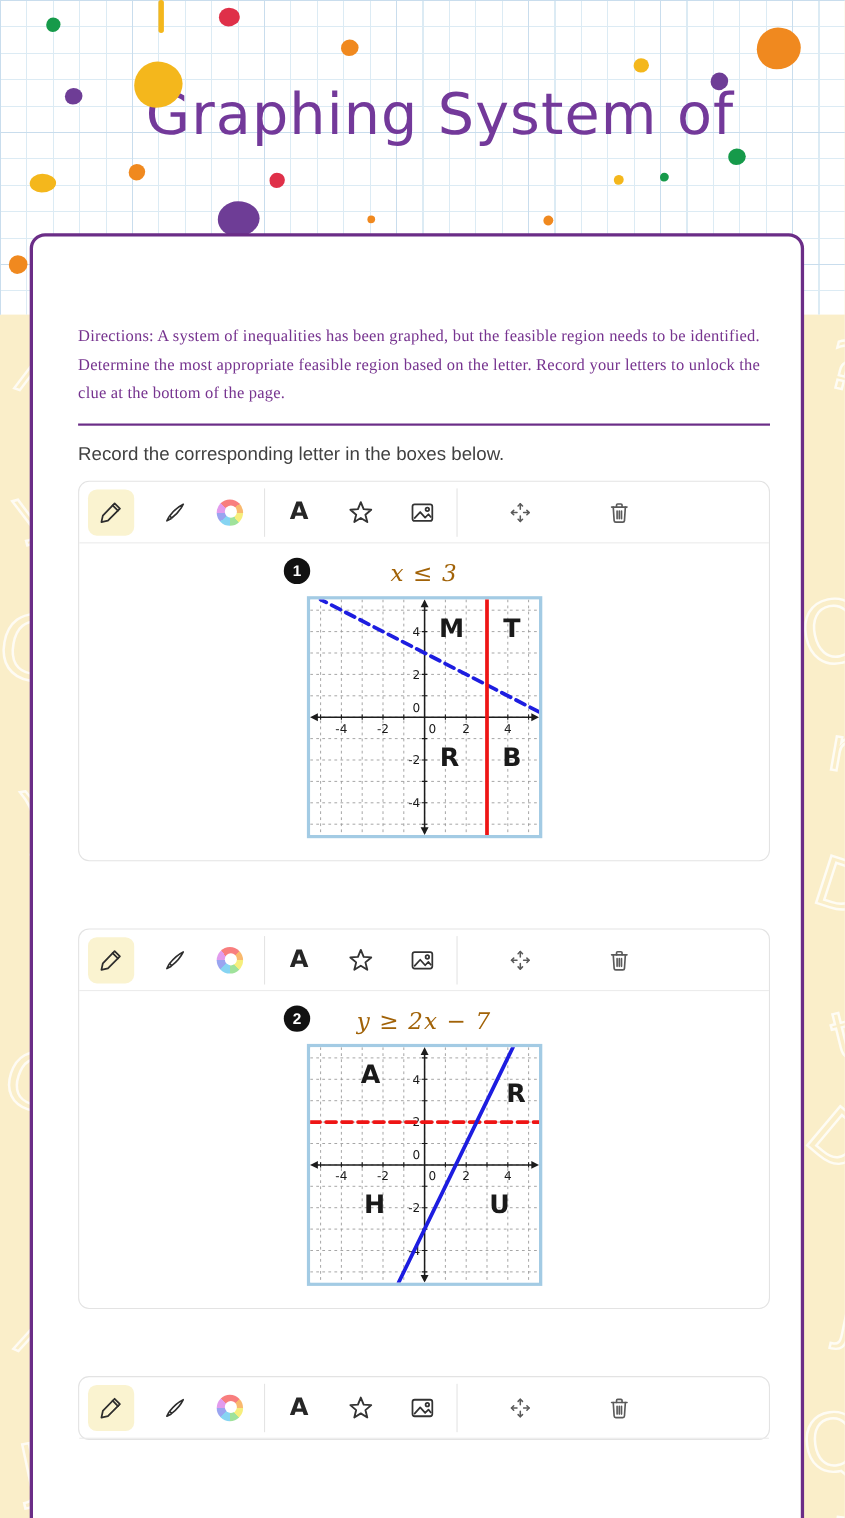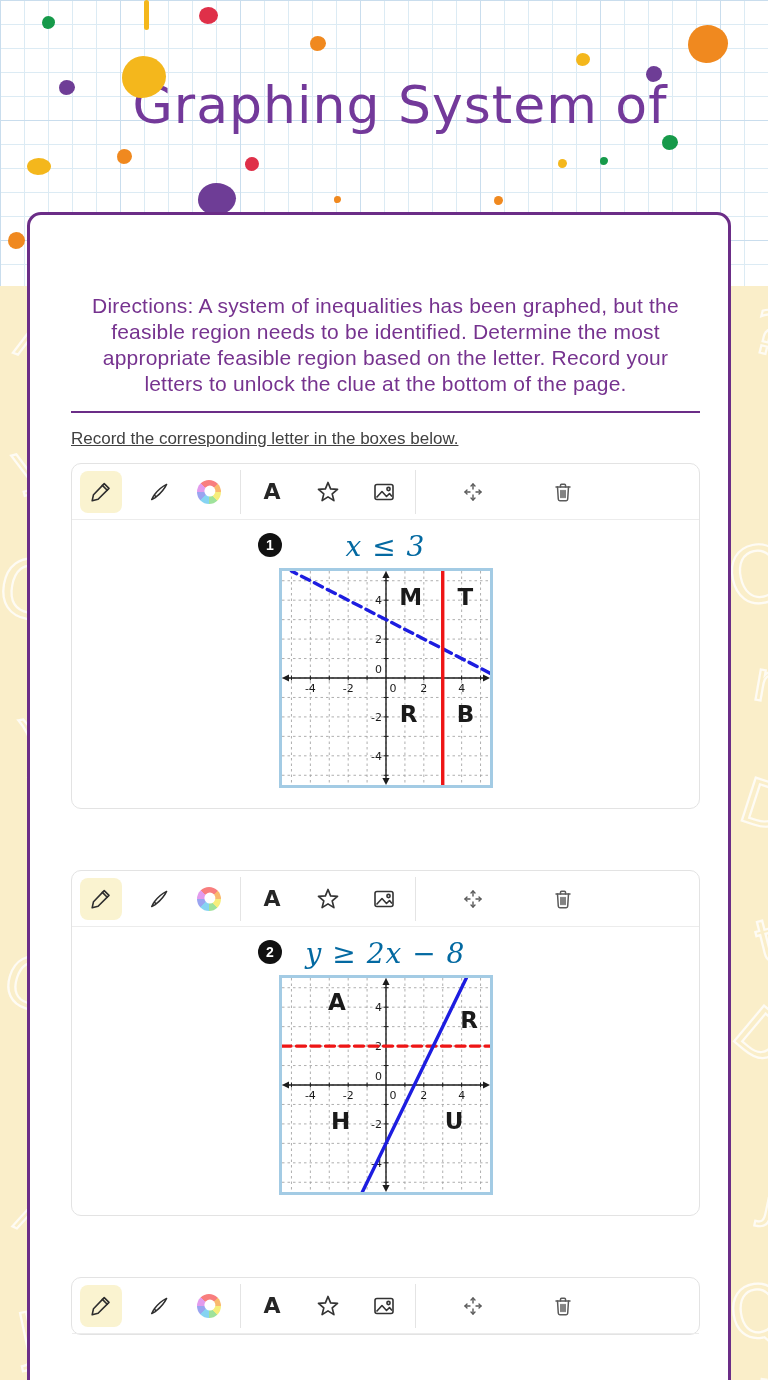--- a/index.html
+++ b/index.html
@@ -31,25 +31,25 @@
   .splat.drip{border-radius:3px;}
   .doodle{position:absolute;opacity:.8;}
   
   .panel{
     position:absolute;left:27px;top:212px;width:704px;height:1260px;z-index:2;
     box-sizing:border-box;background:#ffffff;
     border:3px solid #6b2d87;border-radius:14px;
     padding:78px 28px 0 41px;
   }
   .directions{
-    color:#76338f;font-size:21px;line-height:26px;
-    font-family:Liberation Sans, sans-serif;letter-spacing:.2px;text-align:center;
+    color:#76338f;font-size:15px;line-height:26px;
+    font-family:Liberation Serif, serif;letter-spacing:.2px;
   }
   .purple-divider{border:none;border-top:2px solid #6b2d87;margin:14px 0 0 0;}
-  .instruction{color:#414141;font-size:17px;margin:16px 0 14px 0;text-decoration:underline;}
+  .instruction{color:#414141;font-size:17px;margin:16px 0 14px 0;}
   
   .qcard{border:1.5px solid #e3e3e3;border-radius:10px;background:#fff;margin-bottom:61px;}
   .qtoolbar{height:55px;display:flex;align-items:center;padding-left:8px;border-bottom:1.5px solid #ececec;}
   .tbtn{width:42px;height:42px;border:none;background:none;border-radius:8px;
         display:flex;align-items:center;justify-content:center;padding:0;cursor:pointer;}
   .tbtn.active{background:#faf3d0;}
   .tb-brush{margin-left:16px;}
   .tb-wheel{margin-left:8px;}
   .tb-star{margin-left:14px;}
   .tb-image{margin-left:14px;}
@@ -59,21 +59,21 @@
   .a-glyph{font-weight:800;font-size:22px;color:#262626;font-family:"DejaVu Sans",sans-serif;}
   .wheel{width:24px;height:24px;border-radius:50%;position:relative;
     background:conic-gradient(#f87e7e 0 13%,#f9b96e 13% 25%,#f6ee7c 25% 38%,#9fe29b 38% 50%,#86d4f2 50% 63%,#9aa4f0 63% 75%,#e29bed 75% 88%,#f87e7e 88% 100%);}
   .wheel::after{content:"";position:absolute;width:11px;height:11px;background:#fff;border-radius:50%;
     left:50%;top:50%;transform:translate(-42%,-58%);}
   .qcontent{position:relative;padding:12px 0 20px 0;}
   .badge{position:absolute;left:186px;top:13px;width:24px;height:24px;border-radius:50%;
     background:#111;color:#fff;font-weight:bold;font-size:14px;
     display:flex;align-items:center;justify-content:center;}
   .eq{text-align:center;font-family:"DejaVu Serif",serif;font-style:italic;
-    font-size:28px;color:#0369a1;height:30px;line-height:30px;letter-spacing:1px;margin-bottom:6px;}
+    font-size:21px;color:#a16207;height:30px;line-height:30px;letter-spacing:1px;margin-bottom:6px;}
   .graph-frame{width:208px;margin:6px auto 0 auto;border:3px solid #a3cbe4;line-height:0;background:#fff;}
 </style>
 </head>
 <body>
 
 <div class="header-grid"></div>
 
 <div class="page-title">
   <div>Graphing System of</div>
 </div>
@@ -340,21 +340,21 @@
           <path d="M5 7h14"></path>
                 <path d="M9.5 7V5.2a1 1 0 0 1 1-1h3a1 1 0 0 1 1 1V7"></path>
           <path d="M6.5 7l.8 12.3a1.5 1.5 0 0 0 1.5 1.4h6.4a1.5 1.5 0 0 0 1.5-1.4L17.5 7"></path>
           <path d="M10 10.5v7M12 10.5v7M14 10.5v7"></path>
         </g>
             </svg>
     </button>
         </div>
         <div class="qcontent">
           <span class="badge">2</span>
-          <div class="eq">y ≥ 2x − 8</div>
+          <div class="eq">y ≥ 2x − 7</div>
           <div class="graph-frame" style="border-color: rgb(163, 203, 228);"><svg width="208" height="214" viewBox="0 0 208 214">
               <rect x="0" y="0" width="208" height="214" fill="#ffffff"></rect>
               <line x1="9.454545454545455" y1="0" x2="9.454545454545455" y2="214" stroke="#9a9a9a" stroke-width="0.8" stroke-dasharray="2.5 3"></line>
               <line x1="0" y1="204.27272727272728" x2="208" y2="204.27272727272728" stroke="#9a9a9a" stroke-width="0.8" stroke-dasharray="2.5 3"></line>
               <line x1="28.36363636363636" y1="0" x2="28.36363636363636" y2="214" stroke="#9a9a9a" stroke-width="0.8" stroke-dasharray="2.5 3"></line>
               <line x1="0" y1="184.8181818181818" x2="208" y2="184.8181818181818" stroke="#9a9a9a" stroke-width="0.8" stroke-dasharray="2.5 3"></line>
               <line x1="47.27272727272727" y1="0" x2="47.27272727272727" y2="214" stroke="#9a9a9a" stroke-width="0.8" stroke-dasharray="2.5 3"></line>
               <line x1="0" y1="165.36363636363635" x2="208" y2="165.36363636363635" stroke="#9a9a9a" stroke-width="0.8" stroke-dasharray="2.5 3"></line>
               <line x1="66.18181818181819" y1="0" x2="66.18181818181819" y2="214" stroke="#9a9a9a" stroke-width="0.8" stroke-dasharray="2.5 3"></line>
               <line x1="0" y1="145.9090909090909" x2="208" y2="145.9090909090909" stroke="#9a9a9a" stroke-width="0.8" stroke-dasharray="2.5 3"></line>

